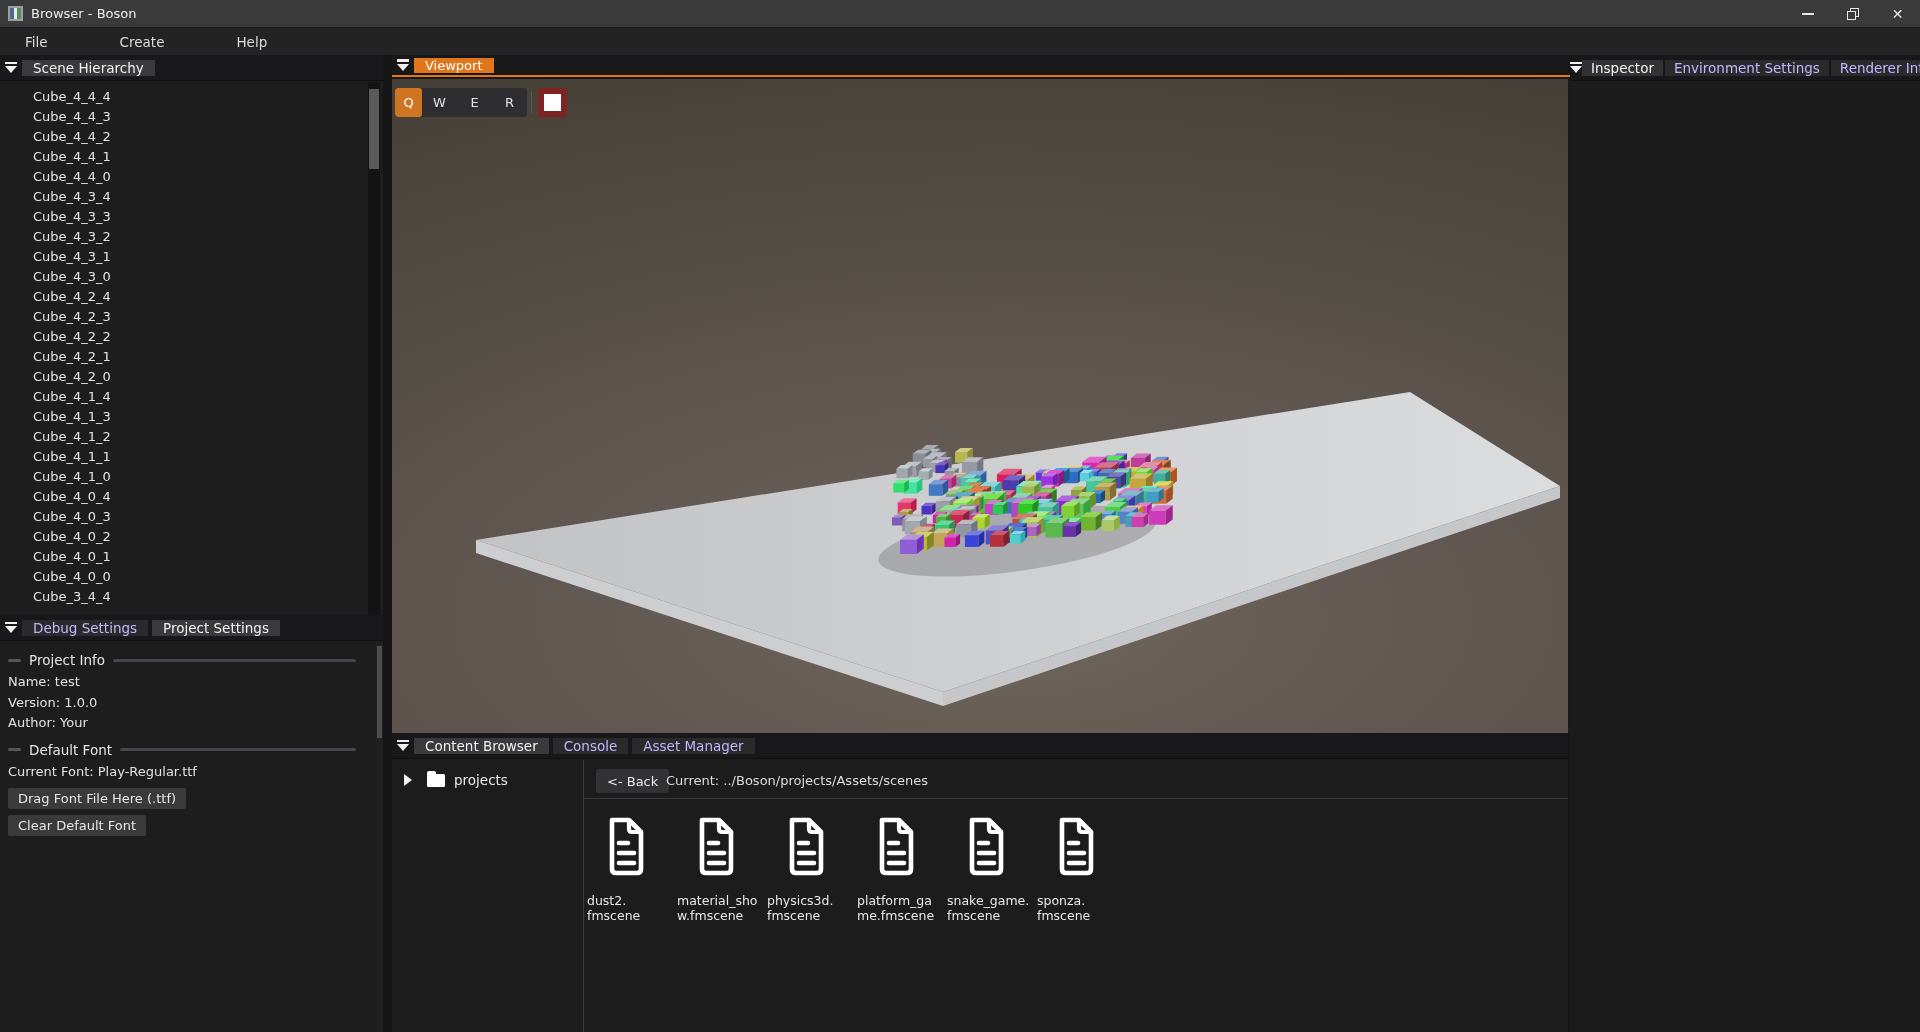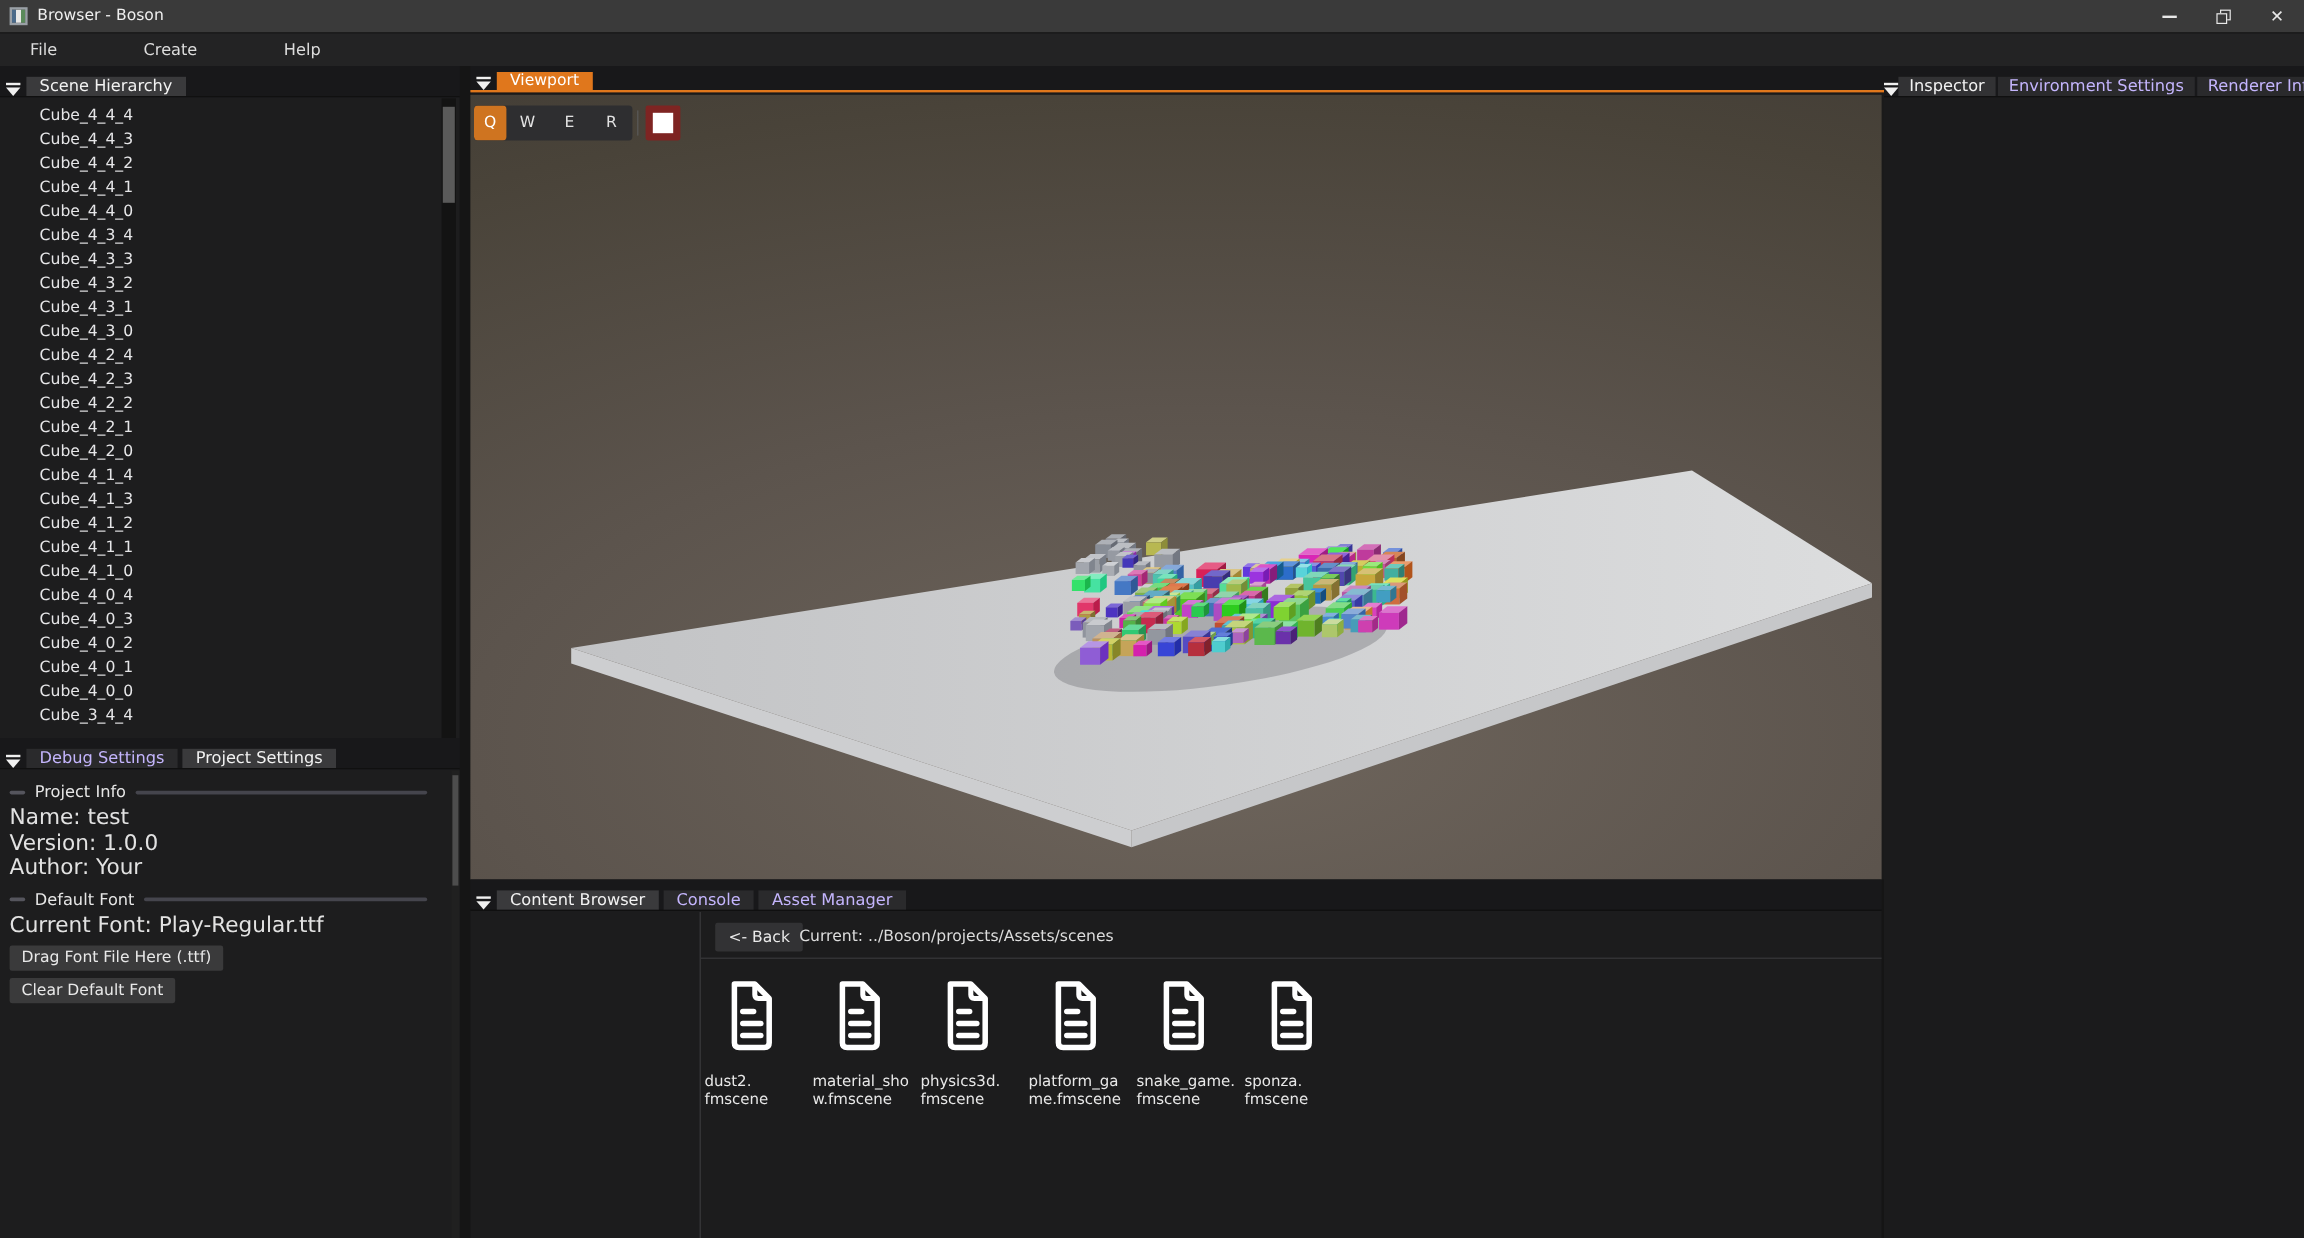--- a/index.html
+++ b/index.html
@@ -21,21 +21,21 @@
   .glyph-restore .r1 { position:absolute; right:0; top:0; width:9px; height:9px; border:1.5px solid #e8e8e8; }
   .glyph-close { font-size:14px; line-height:1; }
 
   
   .menubar { position:absolute; left:0; top:27px; width:1920px; height:28px; background:#232324;
              border-top:1px solid #1a1a1a; display:flex; align-items:center; padding-left:10px;gap:42px; }
   .menu-item { padding:0 15px; color:#dcdcdc; font-size:13.5px; line-height:28px; }
 
   
   .panel { position:absolute; background:#1d1d1e; }
-  .tabbar { height:26px; background:#18181a; display:flex; align-items:flex-end;
+  .tabbar { height:26px; background:#18181a; display:flex; align-items:center;
             border-bottom:1px solid #101010; }
   .collapse-icon { width:22px; display:flex; flex-direction:column; align-items:center;
                    justify-content:center; gap:2px; }
   .collapse-icon .bar { width:12px; height:2.5px; background:#f0f0f0; }
   .collapse-icon .tri { width:0; height:0; border-left:6px solid transparent;
                         border-right:6px solid transparent; border-top:7px solid #f0f0f0; }
   .tab { padding:0 11px; display:flex; align-items:center; background:#2a2a2c; color:#c4b5fd;
          margin-right:4px; font-size:13.5px; white-space:nowrap; }
   .tab.active { background:#3a3a3c; color:#f2f2f2; }
 
@@ -48,21 +48,21 @@
   .vscroll2 { position:absolute; top:27px; bottom:0; right:0; width:7px; background:#202020; }
   .vscroll2 .thumb { position:absolute; top:4px; left:1px; width:5px; height:92px; background:#4d4d4d; }
 
   
   #settings-panel { left:0; top:615px; width:383px; height:531px; }
   #settings-body { position:absolute; left:0; top:27px; right:7px; bottom:0; padding-top:2px; }
   .section-header { display:flex; align-items:center; height:24px; margin-top:4px; }
   .section-header .dash { width:13px; height:3px; background:#55555d; margin-left:8px; border-radius:2px; }
   .section-header .label { margin:0 8px; color:#e6e6e6; font-size:13.5px; white-space:nowrap; }
   .section-header .line { flex:1; height:3px; background:#45454d; margin-right:20px; border-radius:2px; }
-  .info-row { padding-left:8px; line-height:20.5px; font-size:18px; color:#e2e2e2; }
+  .info-row { padding-left:8px; line-height:20.5px; font-size:13px; color:#e2e2e2; }
   .panel-btn { display:block; margin:6px 0 0 8px; padding:3px 10px; background:#3a3a3b; color:#e8e8e8;
                border:none; border-radius:2px; font-size:13px; width:max-content;
                font-family:inherit; }
 
   
   #viewport-panel { left:392px; top:55px; width:1352px; height:678px; background:#1a1a1a; }
   #viewport-panel .tabbar { height:22px; border-bottom:2px solid #e0771c; }
   #viewport-panel .tab { font-size:13px; }
   .tab.orange { background:#e0771c; color:#ffffff; }
   #viewport-content { position:absolute; left:0; top:24px; width:1176px; height:654px; overflow:hidden;
@@ -776,20 +776,27 @@
     <div class="tabbar" id="bottom-tabbar">
       <span class="collapse-icon">
           <span class="bar"></span>
           <span class="tri"></span>
         </span>
     <div class="tab active">Content Browser</div>
         <div class="tab">Console</div>
         <div class="tab">Asset Manager</div>
       </div>
     <div id="bottom-body">
+      <div id="cb-tree">
+        <div class="tree-row">
+          <span class="tree-expander"></span>
+          <span class="folder-icon"></span>
+          <span class="tree-label">projects</span>
+        </div>
+      </div>
       <div id="cb-divider"></div>
       <div id="cb-right">
         <button id="back-btn">&lt;- Back</button>
         <span id="cb-path">Current: ../Boson/projects/Assets/scenes</span>
         <div id="cb-sep"></div>
         <div id="file-grid">
             <div class="file-cell">
               <div class="file-icon-wrap"><svg width="42" height="61" viewBox="0 0 42 61">
                   <path d="M8 4 H25 L37 16 V53 Q37 57 33 57 H12 Q8 57 8 53 Z" fill="none" stroke="#fff" stroke-width="4.6" stroke-linejoin="round"></path>
                   <path d="M25 5 V13 Q25 16 28 16 H36" fill="none" stroke="#fff" stroke-width="4.2"></path>

